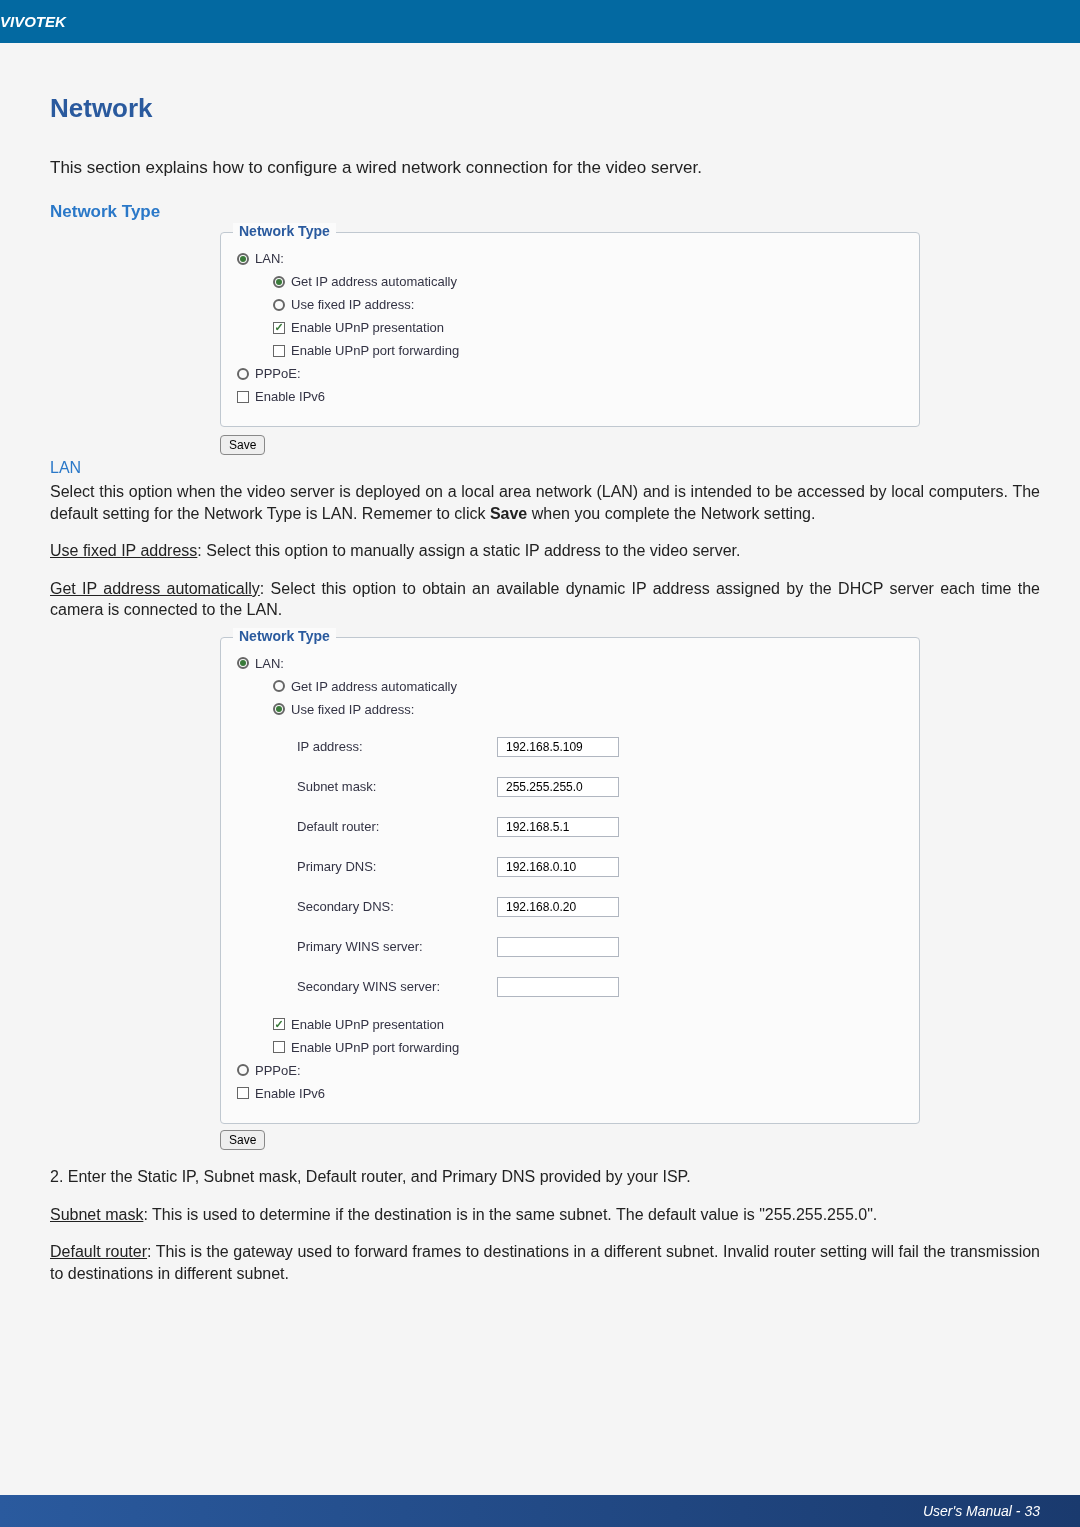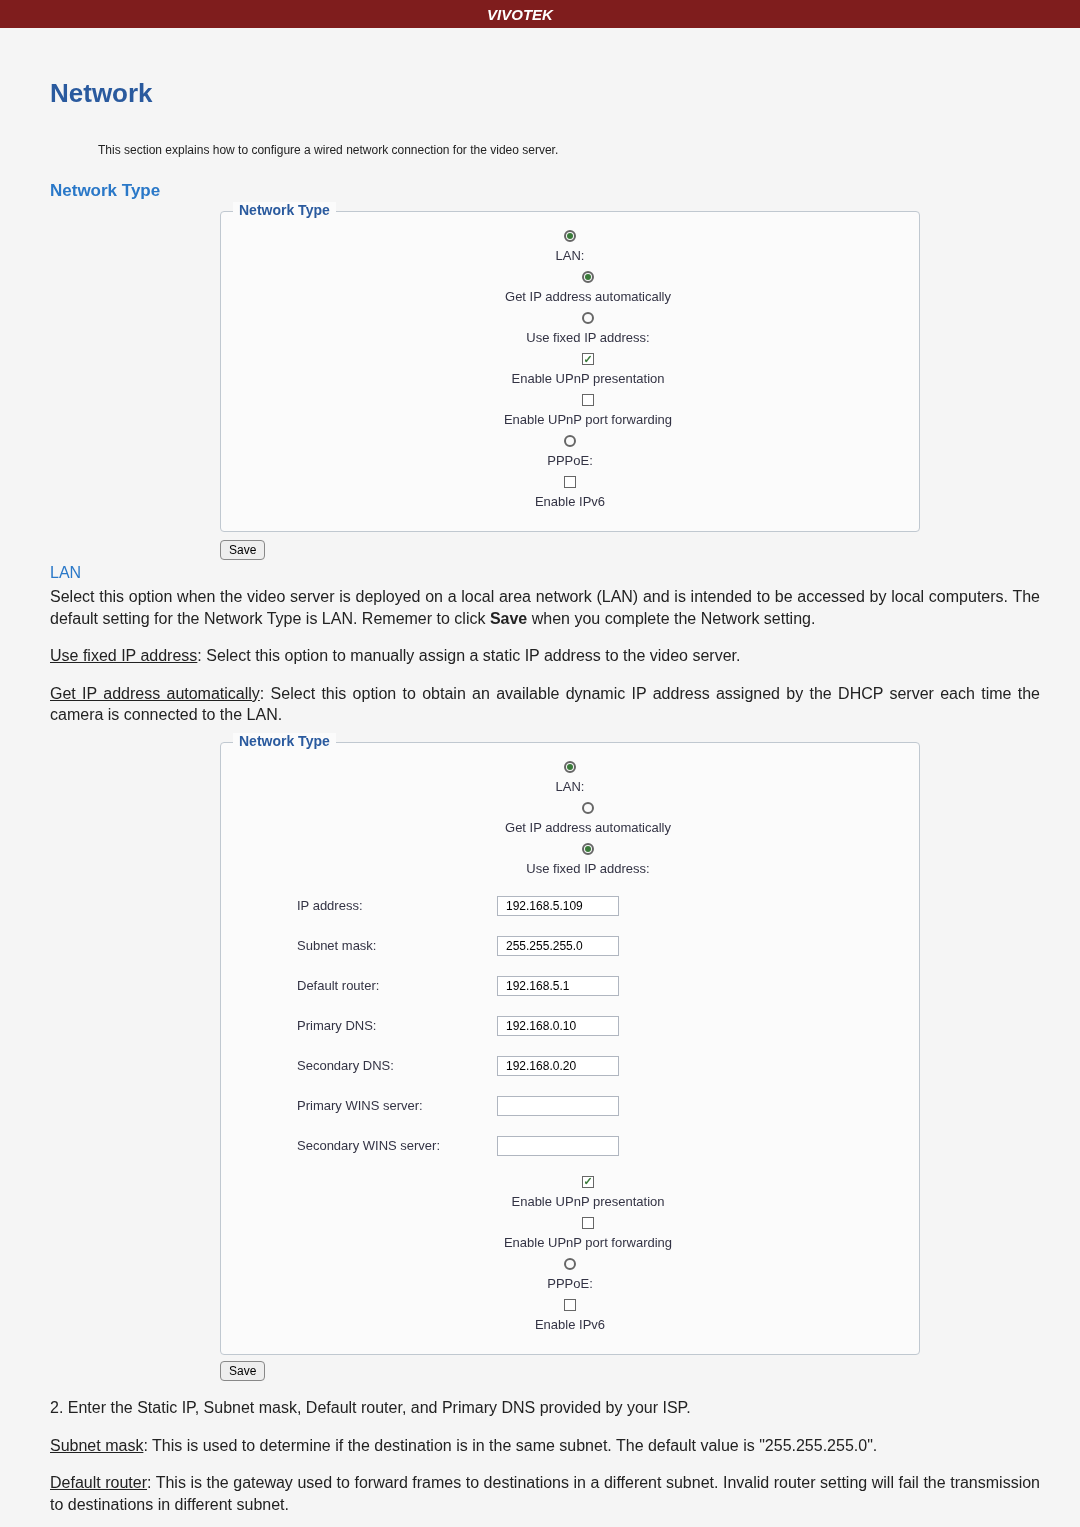--- a/index.html
+++ b/index.html
@@ -4,47 +4,46 @@
   <style>
     * { margin: 0; padding: 0; box-sizing: border-box; }
     body {
       font-family: Arial, sans-serif;
       background: #f5f5f5;
       width: 1080px;
       min-height: 1527px;
       position: relative;
     }
     .header-bar {
-      background: #7f1d1d;
-      height: 28px;
+      background: #0369a1;
+      height: 43px;
       display: flex;
-      justify-content: center;
+      justify-content: flex-start;
       align-items: center;
       padding-right: 40px;
     }
     .header-brand {
       color: white;
       font-style: italic;
       font-weight: bold;
       font-size: 15px;
     }
     .content {
       padding: 50px 40px 80px 50px;
     }
     h1 {
       color: #2a5a9e;
       font-size: 26px;
       font-weight: bold;
       margin-bottom: 34px;
     }
     .intro-text {
-      font-size: 12px;
+      font-size: 17px;
       color: #222;
       margin-bottom: 24px;
-      margin-left: 48px;
     }
     .section-heading {
       color: #2a78c8;
       font-size: 17px;
       font-weight: bold;
       margin-bottom: 10px;
     }
     .fb {
       border: 1px solid #c0c8d0;
       border-radius: 4px;
@@ -64,21 +63,20 @@
       font-weight: bold;
       font-size: 14px;
     }
     .row {
       display: flex;
       align-items: center;
       gap: 6px;
       margin: 8px 0;
       font-size: 13px;
       color: #334;
-      flex-direction: column;
     }
     .indent1 { margin-left: 36px; }
     .save-btn {
       display: inline-block;
       border: 1px solid #888;
       border-radius: 4px;
       padding: 2px 8px;
       font-size: 12px;
       background: #eee;
       margin-left: 170px;

